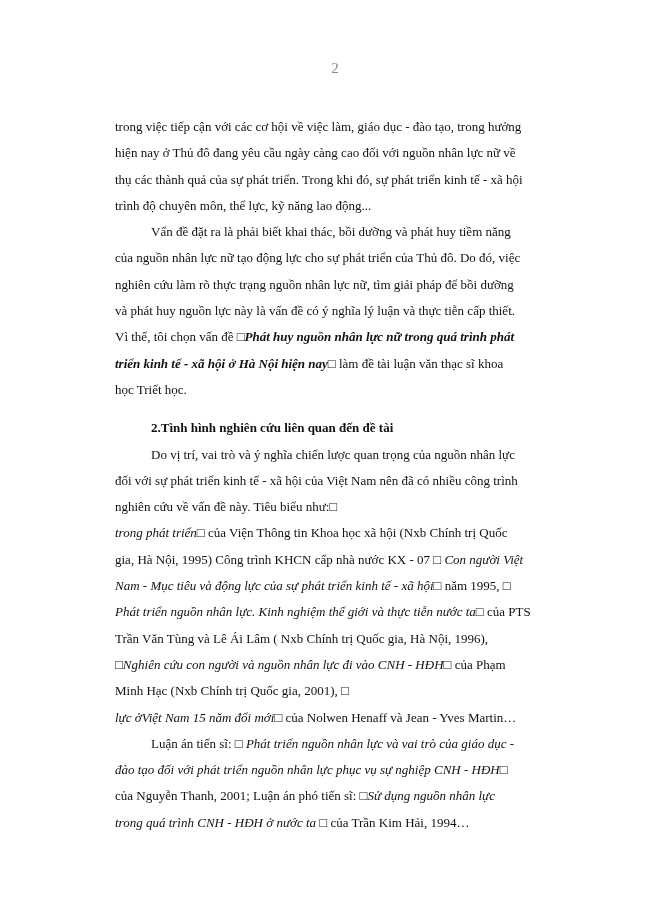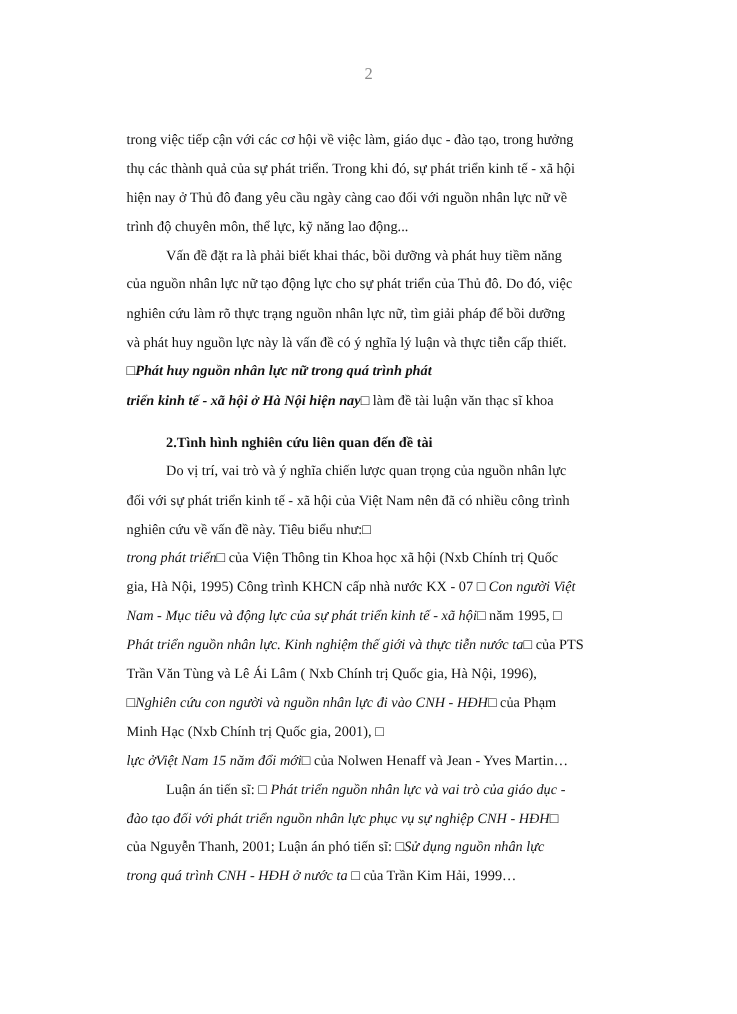--- a/index.html
+++ b/index.html
@@ -60,52 +60,56 @@
 
 <div class="page-number">2</div>
 
 <div class="content">
 
   <div>
     <div class="line">
         <span class="seg">trong việc tiếp cận với các cơ hội về việc làm, giáo dục - đào tạo, trong hưởng</span>
       </div>
     <div class="line">
-        <span class="seg">thụ các thành quả của sự phát triển. Trong khi đó, sự phát triển kinh tế - xã hội</span>
+        <span class="seg">hiện nay ở Thủ đô đang yêu cầu ngày càng cao đối với nguồn nhân lực nữ về</span>
       </div>
     <div class="line">
-        <span class="seg">hiện nay ở Thủ đô đang yêu cầu ngày càng cao đối với nguồn nhân lực nữ về</span>
+        <span class="seg">thụ các thành quả của sự phát triển. Trong khi đó, sự phát triển kinh tế - xã hội</span>
       </div>
     <div class="line last">
         <span class="seg">trình độ chuyên môn, thể lực, kỹ năng lao động...</span>
       </div>
   </div>
 
   <div>
     <div class="line indent">
         <span class="seg">Vấn đề đặt ra là phải biết khai thác, bồi dưỡng và phát huy tiềm năng</span>
       </div>
     <div class="line">
         <span class="seg">của nguồn nhân lực nữ tạo động lực cho sự phát triển của Thủ đô. Do đó, việc</span>
       </div>
     <div class="line">
         <span class="seg">nghiên cứu làm rõ thực trạng nguồn nhân lực nữ, tìm giải pháp để bồi dưỡng</span>
       </div>
     <div class="line">
         <span class="seg">và phát huy nguồn lực này là vấn đề có ý nghĩa lý luận và thực tiễn cấp thiết.</span>
       </div>
     <div class="line last">
+      <span class="seg">Vì thế, tôi chọn vấn đề </span>
         <span class="seg">□</span>
         <span class="seg bi">Phát huy nguồn nhân lực nữ trong quá trình phát</span>
     </div>
     <div class="line last">
       <span class="seg bi">triển kinh tế - xã hội ở Hà Nội hiện nay</span>
         <span class="seg">□</span>
         <span class="seg"> làm đề tài luận văn thạc sĩ khoa</span>
     </div>
+    <div class="line last">
+        <span class="seg">học Triết học.</span>
+      </div>
   </div>
 
   <div class="heading">2.Tình hình nghiên cứu liên quan đến đề tài</div>
 
   <div>
     <div class="line indent">
         <span class="seg">Do vị trí, vai trò và ý nghĩa chiến lược quan trọng của nguồn nhân lực</span>
       </div>
     <div class="line">
         <span class="seg">đối với sự phát triển kinh tế - xã hội của Việt Nam nên đã có nhiều công trình</span>
@@ -166,17 +170,17 @@
         <span class="seg">□</span>
     </div>
     <div class="line last">
       <span class="seg">của Nguyễn Thanh, 2001; Luận án phó tiến sĩ: </span>
         <span class="seg">□</span>
         <span class="seg it">Sử dụng nguồn nhân lực</span>
     </div>
     <div class="line last">
       <span class="seg it">trong quá trình CNH - HĐH ở nước ta </span>
         <span class="seg">□</span>
-        <span class="seg"> của Trần Kim Hải, 1999…</span>
+        <span class="seg"> của Trần Kim Hải, 1994…</span>
     </div>
   </div>
 
 </div>
 
 </body></html>

